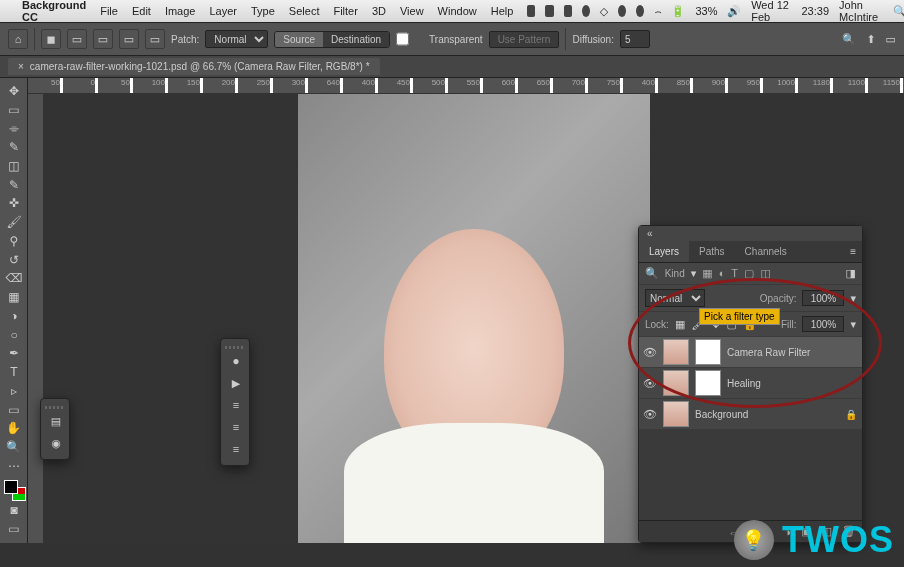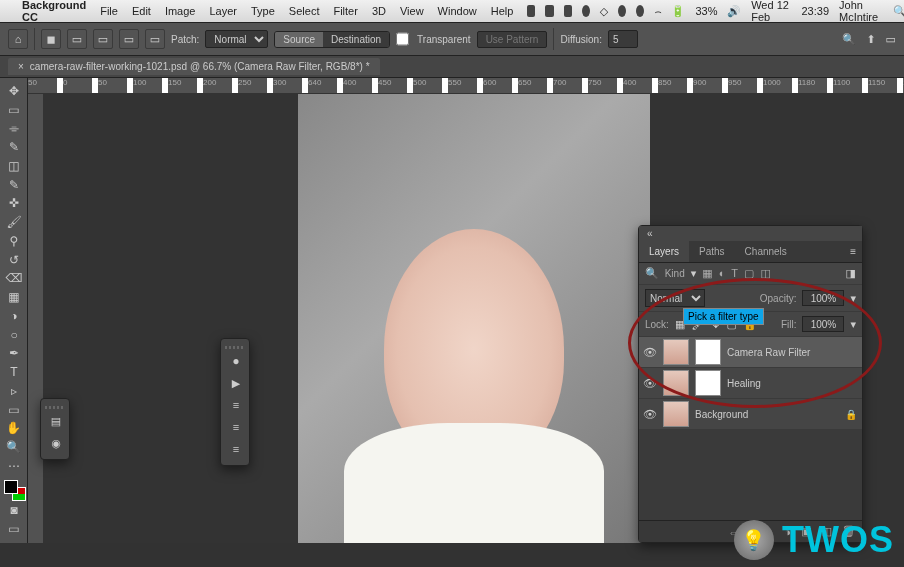--- a/index.html
+++ b/index.html
@@ -17,37 +17,37 @@
 .traffic .y { background: #febc2e; }
 .traffic .g { background: #28c840; }
 
 .options-bar { background: #535353; height: 34px; display: flex; align-items: center; padding: 0 8px; gap: 6px; border-top: 1px solid #222; border-bottom: 1px solid #222; }
 .options-bar .icon-btn { width: 20px; height: 20px; display: flex; align-items: center; justify-content: center; background: #535353; border: 1px solid #3a3a3a; border-radius: 2px; color: #ccc; }
 .options-bar .label { color: #ccc; font-size: 10px; }
 .options-bar select, .options-bar input { background: #3a3a3a; border: 1px solid #222; color: #ccc; font-size: 10px; height: 18px; border-radius: 2px; padding: 0 4px; }
 .options-bar .seg { display: flex; border: 1px solid #222; border-radius: 3px; overflow: hidden; }
 .options-bar .seg button { background: #3a3a3a; border: none; color: #ccc; font-size: 10px; padding: 2px 8px; text-align: center; }
 .options-bar .seg button.active { background: #666; }
-.options-bar .chk { display: flex; align-items: center; gap: 8px; }
+.options-bar .chk { display: flex; align-items: center; gap: 20px; }
 .options-bar .right-icons { margin-left: auto; display: flex; gap: 10px; }
 .options-bar .divider { width: 1px; height: 22px; background: #3a3a3a; }
 
 .doc-tab { background: #454545; height: 22px; display: flex; align-items: center; padding: 0 8px; color: #ccc; font-size: 10px; border-bottom: 1px solid #222; }
 .doc-tab .tab { background: #525252; padding: 3px 10px; border-radius: 2px 2px 0 0; display: flex; align-items: center; gap: 6px; }
 
 .workspace { display: flex; height: calc(567px - 22px - 24px - 34px - 22px); position: relative; }
 .left-tools { width: 28px; background: #535353; display: flex; flex-direction: column; padding: 4px 2px; gap: 0; border-right: 1px solid #222; }
 .left-tools .tool { width: 24px; height: 18px; display: flex; align-items: center; justify-content: center; color: #ccc; margin-bottom: 1px; font-size: 12px; position: relative; }
 .left-tools .swatches { width: 22px; height: 22px; position: relative; margin-top: 4px; margin-left: 2px; }
 .left-tools .swatches .fg { width: 14px; height: 14px; background: #000; border: 1px solid #fff; position: absolute; top: 0; left: 0; }
 .left-tools .swatches .bg { width: 14px; height: 14px; background: linear-gradient(#c00 0 50%, #0c0 0 100%); border: 1px solid #fff; position: absolute; bottom: 0; right: 0; }
 
 .canvas-area { flex: 1; background: #282828; position: relative; overflow: hidden; }
 .ruler-h { height: 16px; background: #525252; display: flex; color: #aaa; font-size: 8px; overflow: hidden; border-bottom: 1px solid #333; }
-.ruler-h span { flex: 0 0 35px; text-align: left; border-right: 6px solid #ffffff; }
+.ruler-h span { flex: 0 0 35px; text-align: right; border-right: 3px solid #ffffff; }
 .canvas-wrap { display: flex; height: calc(100% - 16px); }
 .ruler-v { width: 16px; background: #525252; border-right: 1px solid #333; }
 .canvas { flex: 1; background: #333; display: flex; align-items: flex-start; justify-content: center; padding-top: 0; position: relative; }
 .canvas-img { width: 352px; height: 100%; background: linear-gradient(135deg, #888 0%, #aaa 40%, #999 60%, #777 100%); position: relative; }
 .face { position: absolute; left: 50%; top: 30%; transform: translateX(-50%); width: 180px; height: 240px; background: radial-gradient(ellipse at center, #f0d5c8 0%, #e5c0b0 60%, #d0a090 100%); border-radius: 50% 50% 45% 45%; }
 .hair { position: absolute; left: 50%; top: 5%; transform: translateX(-50%); width: 280px; height: 400px; background: radial-gradient(ellipse at top, #3a2a1f 0%, #1a120d 70%); border-radius: 50% 50% 20% 20%; z-index: -1; }
 .sweater { position: absolute; left: 50%; bottom: 0; transform: translateX(-50%); width: 260px; height: 120px; background: #f5f5f0; border-radius: 40% 40% 0 0; }
 
 .float-panel { position: absolute; background: #454545; border: 1px solid #222; border-radius: 4px; box-shadow: 0 4px 12px rgba(0,0,0,0.5); }
 .float-panel .drag { height: 8px; display: flex; justify-content: center; align-items: center; }
@@ -64,21 +64,21 @@
 .panel-head .close { font-size: 10px; padding: 0 4px; }
 .tab-row { display: flex; border-bottom: 1px solid #222; background: #383838; }
 .tab-row .tab { padding: 5px 10px; font-size: 10px; color: #aaa; }
 .tab-row .tab.active { background: #454545; color: #ddd; }
 .tab-row .menu { margin-left: auto; padding: 5px 6px; font-size: 10px; }
 .panel-row { display: flex; align-items: center; padding: 4px 6px; gap: 6px; border-bottom: 1px solid #3a3a3a; }
 .panel-row select { background: #3a3a3a; border: 1px solid #222; color: #ccc; font-size: 10px; height: 18px; flex: 0 0 60px; }
 .panel-row .icons { display: flex; gap: 6px; color: #aaa; }
 .panel-row .slab { font-size: 10px; color: #aaa; }
 .panel-row .num { background: #3a3a3a; border: 1px solid #222; color: #ccc; font-size: 10px; width: 42px; height: 16px; text-align: center; }
-.tooltip { position: absolute; background: #0ea5e9; color: #000; font-size: 10px; padding: 2px 4px; border: 1px solid #888; top: 45px; left: 44px; z-index: 5; }
+.tooltip { position: absolute; background: #eab308; color: #000; font-size: 10px; padding: 2px 4px; border: 1px solid #888; top: 45px; left: 60px; z-index: 5; }
 
 .layer-list { background: #454545; }
 .layer { display: flex; align-items: center; padding: 2px 4px; gap: 6px; border-bottom: 1px solid #3a3a3a; }
 .layer.selected { background: #5a5a5a; }
 .layer .eye { width: 14px; text-align: center; color: #ccc; }
 .layer .thumb { width: 26px; height: 26px; background: linear-gradient(#e5c9bd, #d0a090); border: 1px solid #888; display: inline-block; }
 .layer .mask { width: 26px; height: 26px; background: #fff; border: 1px solid #888; }
 .layer .name { font-size: 10px; flex: 1; }
 .layer .lock { font-size: 10px; color: #aaa; }
 .layer-blank { height: 90px; background: #3a3a3a; }

